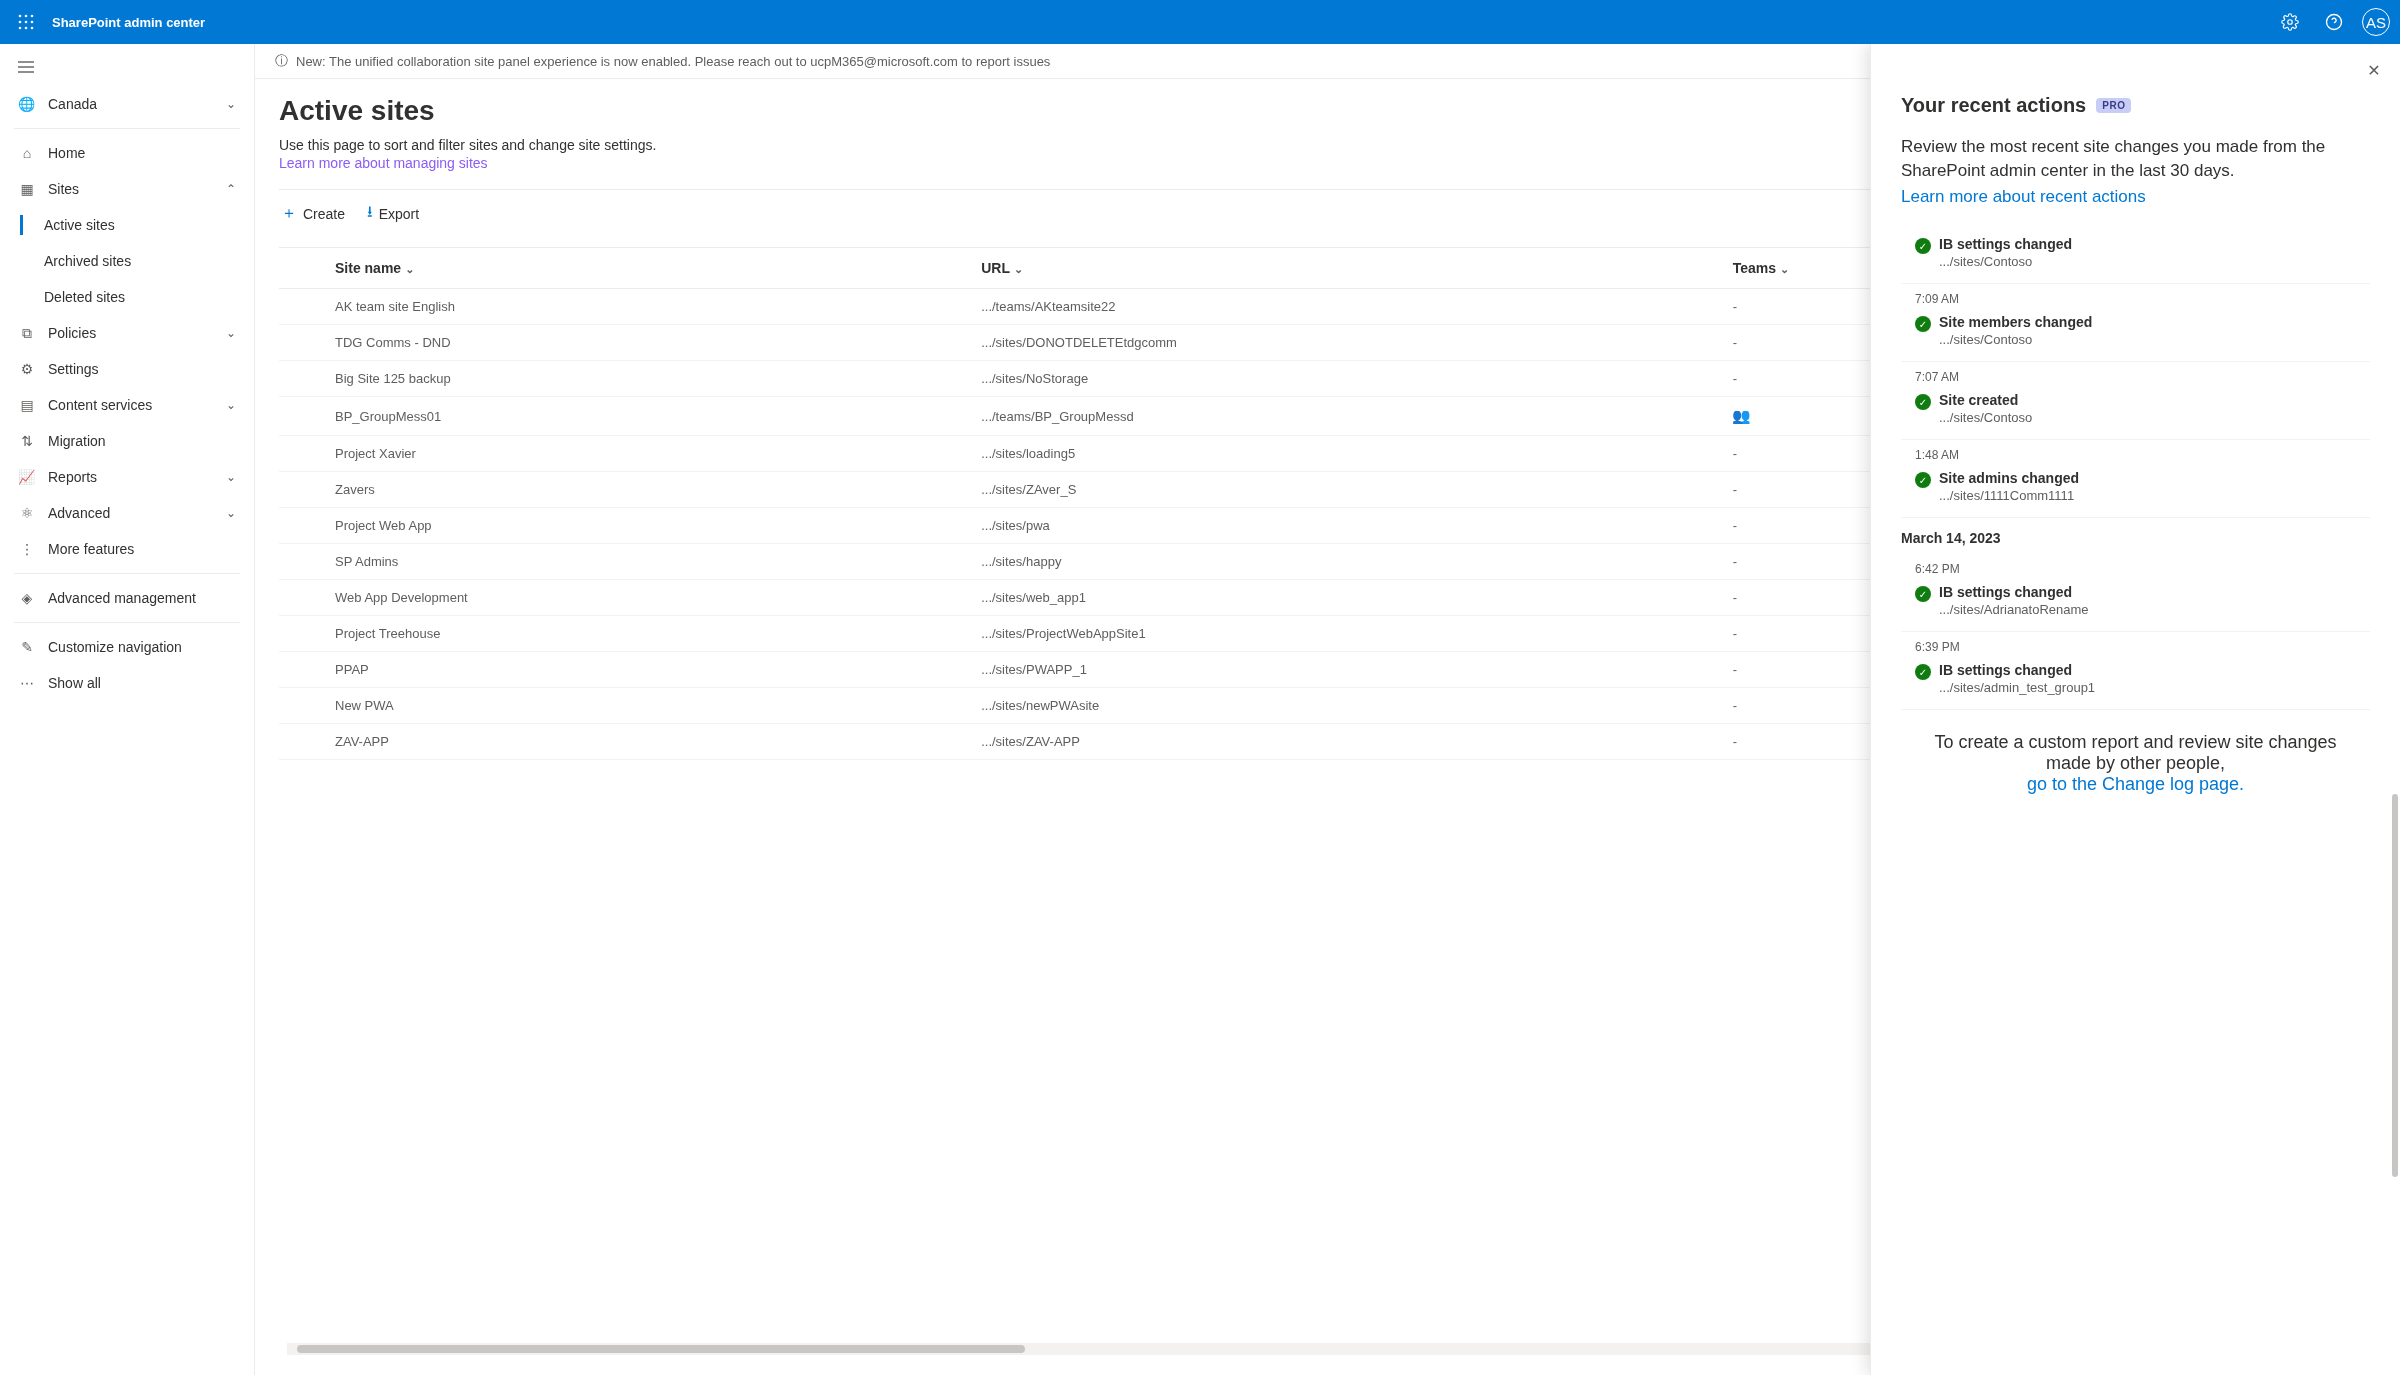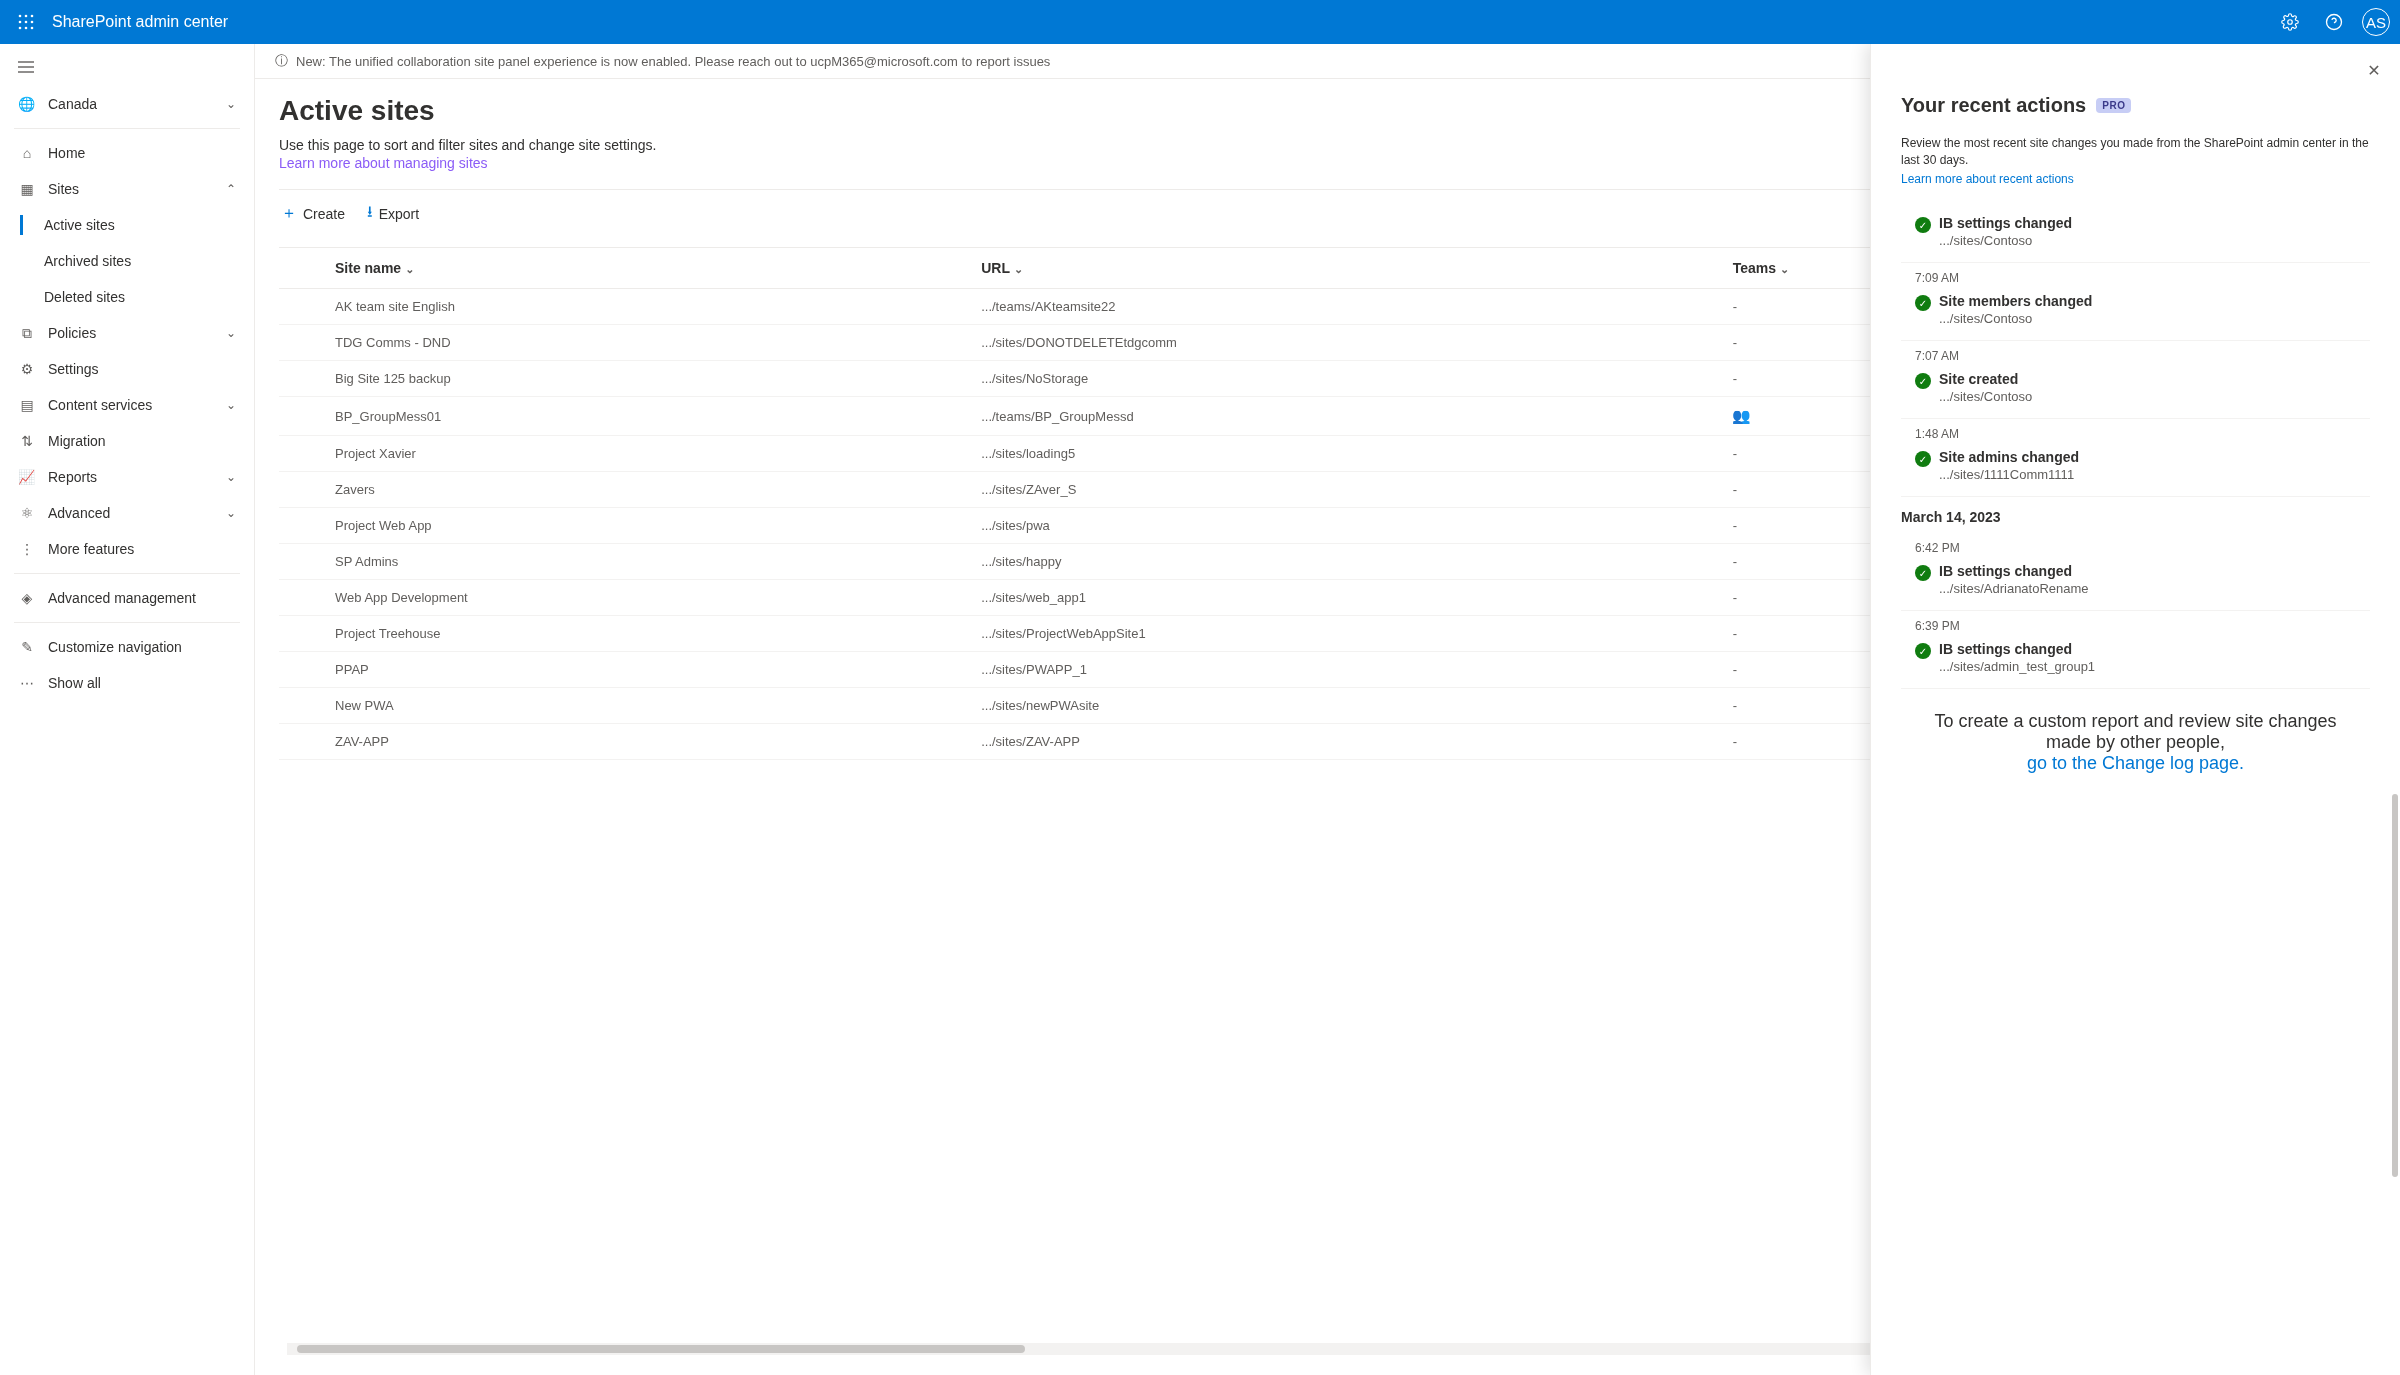--- a/index.html
+++ b/index.html
@@ -2,21 +2,21 @@
 <html><head>
 <meta charset="utf-8">
 <style>
 * { box-sizing: border-box; margin: 0; padding: 0; }
 body { font-family: "Segoe UI", -apple-system, sans-serif; font-size: 14px; color: #323130; background: #fff; overflow: hidden; }
 
 
 .top-header { height: 44px; background: #0078d4; color: #fff; display: flex; align-items: center; padding: 0 10px; position: relative; }
 .waffle { width: 32px; height: 32px; display: flex; align-items: center; justify-content: center; cursor: pointer; }
 .waffle svg { fill: #fff; }
-.app-title { margin-left: 10px; font-size: 16px; font-weight: 400; }
+.app-title { margin-left: 10px; font-size: 13px; font-weight: 700; }
 .top-header .spacer { flex: 1; }
 .header-icons { display: flex; align-items: center; gap: 12px; }
 .header-icon { width: 32px; height: 32px; display: flex; align-items: center; justify-content: center; cursor: pointer; }
 .avatar-circle { width: 28px; height: 28px; border-radius: 50%; border: 1px solid #fff; display: flex; align-items: center; justify-content: center; font-size: 15px; color: #fff; }
 
 
 .layout { display: flex; height: calc(100vh - 44px); }
 
 
 .sidebar { width: 255px; background: #fff; border-right: 1px solid #edebe9; padding-top: 10px; overflow-y: auto; }
@@ -54,21 +54,21 @@
 .hscrollbar { height: 12px; background: #f3f2f1; position: relative; margin: 0 8px 4px; }
 .hscrollbar-thumb { position: absolute; left: 10px; width: 35%; top: 2px; bottom: 2px; background: #c8c6c4; border-radius: 4px; }
 
 
 .flyout { position: absolute; right: 0; top: 0; bottom: 0; width: 530px; background: #fff; box-shadow: -4px 0 16px rgba(0,0,0,0.12); display: flex; flex-direction: column; z-index: 10; border-left:1px solid #edebe9;}
 .flyout-close { position: absolute; top: 14px; right: 14px; cursor: pointer; color: #605e5c; font-size: 16px; width:24px; height:24px; display:flex; align-items:center; justify-content:center;}
 .flyout-body { padding: 50px 30px 10px; overflow-y: auto; flex: 1; }
 .flyout-title-row { display: flex; align-items: center; gap: 10px; margin-bottom: 18px; }
 .flyout-title { font-size: 20px; font-weight: 700; }
 .pro-badge { background: #c7cdf5; color: #3b3a8a; font-size: 10px; font-weight: 700; padding: 2px 6px; border-radius: 4px; letter-spacing: 0.5px; }
-.flyout-desc { font-size: 12px; color: #323130; line-height: 1.4; }
+.flyout-desc { font-size: 17px; color: #323130; line-height: 1.4; }
 .flyout-desc a { color: #0078d4; text-decoration: none; display: block; margin-top: 2px; }
 .action-list { margin-top: 24px; }
 .action-time { font-size: 12px; color: #605e5c; margin-left: 14px; margin-bottom: 4px; }
 .action-row { display: flex; align-items: flex-start; gap: 8px; padding: 4px 0 14px 14px; border-bottom: 1px solid #f3f2f1; margin-bottom: 8px; }
 .check-icon { width: 16px; height: 16px; background: #107c10; border-radius: 50%; display: flex; align-items: center; justify-content: center; color: #fff; font-size: 10px; flex-shrink: 0; margin-top: 2px; }
 .action-text .act-title { font-weight: 600; font-size: 14px; color: #323130; }
 .action-text .act-path { font-size: 13px; color: #605e5c; margin-top: 2px; }
 .date-header { font-weight: 700; font-size: 14px; margin: 12px 0 16px 0; }
 .flyout-footer { text-align: center; font-size: 18px; padding: 14px 30px 20px; color: #323130; }
 .flyout-footer a { color: #0078d4; text-decoration: none; display: block; }

